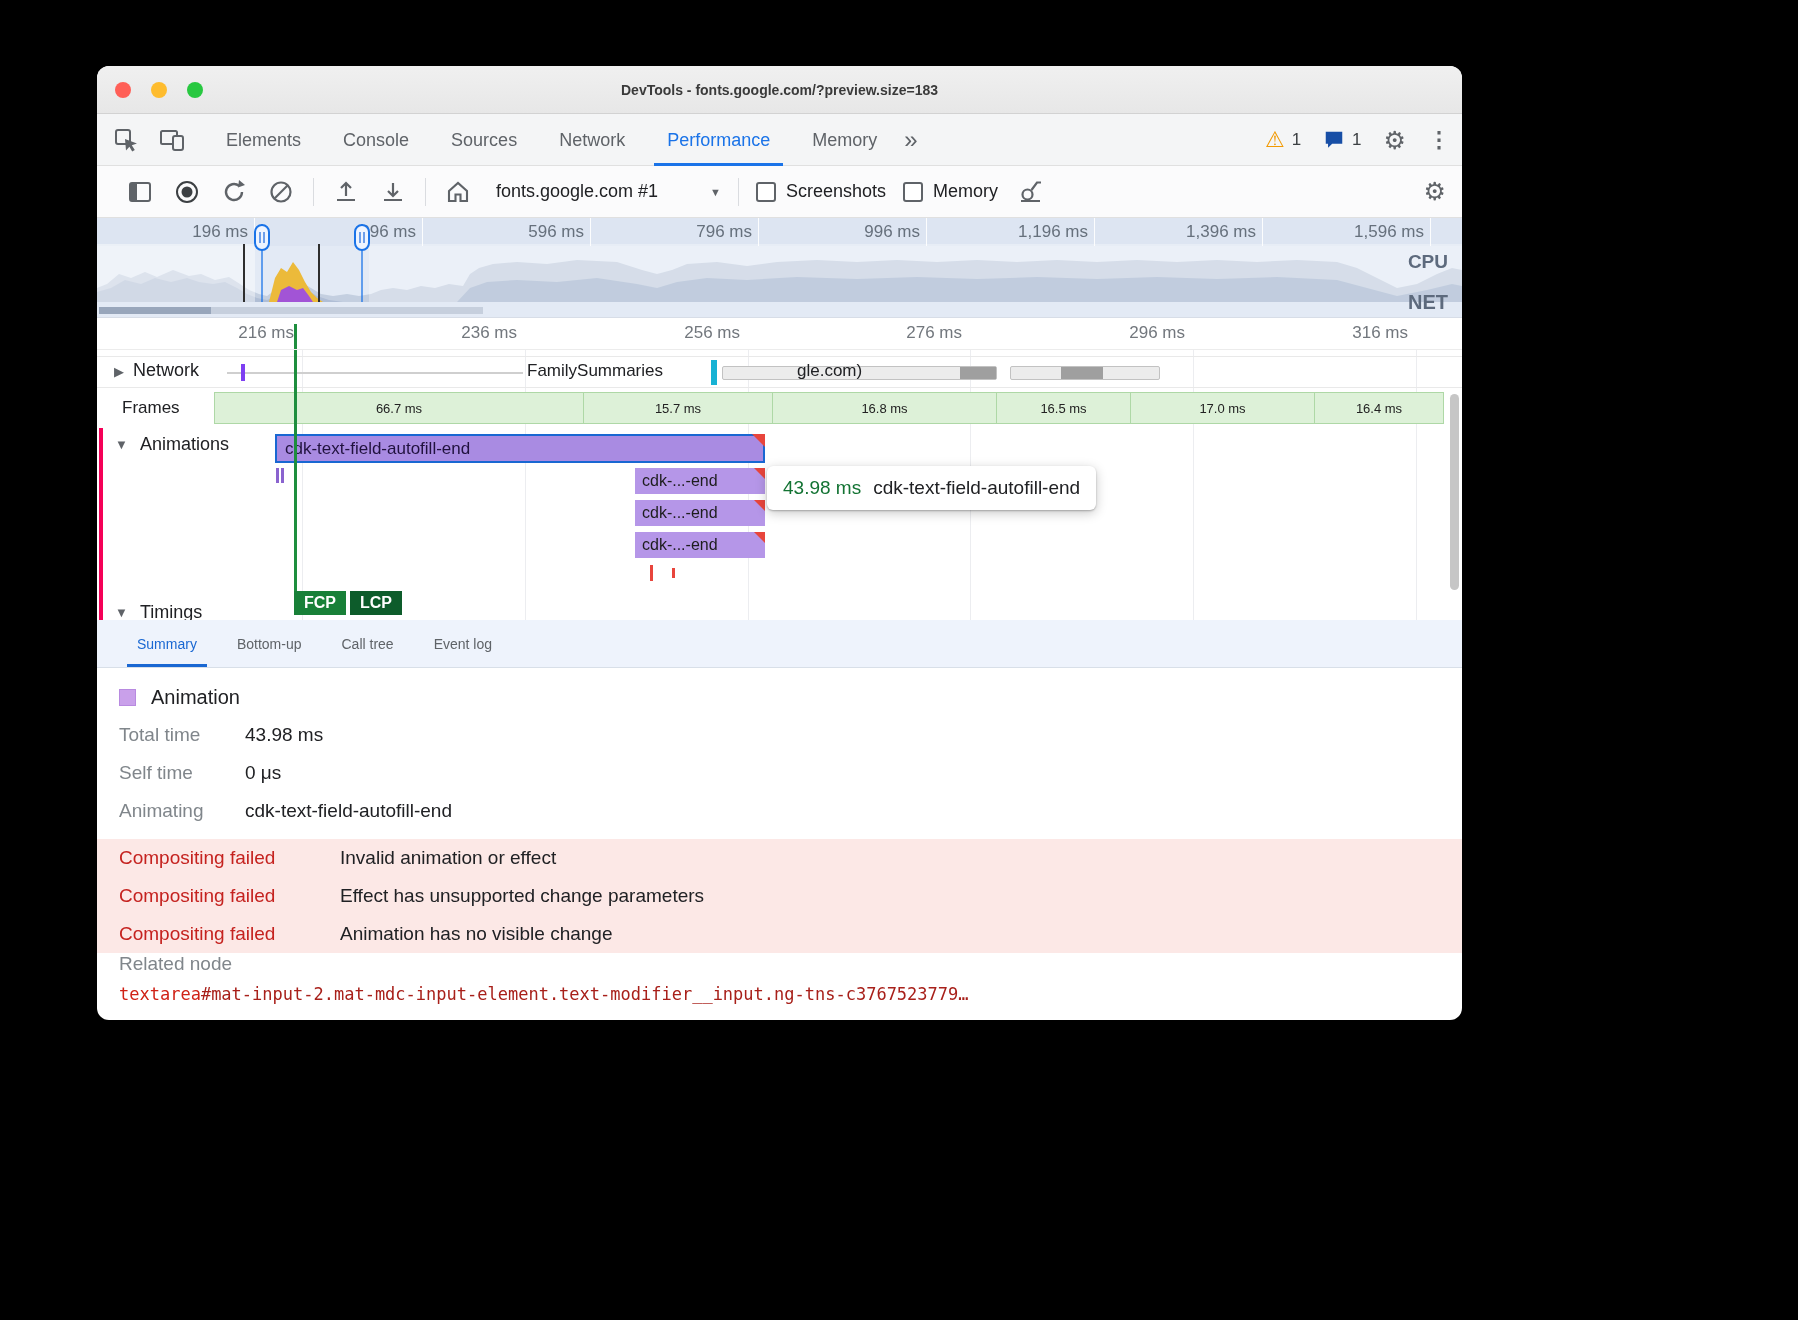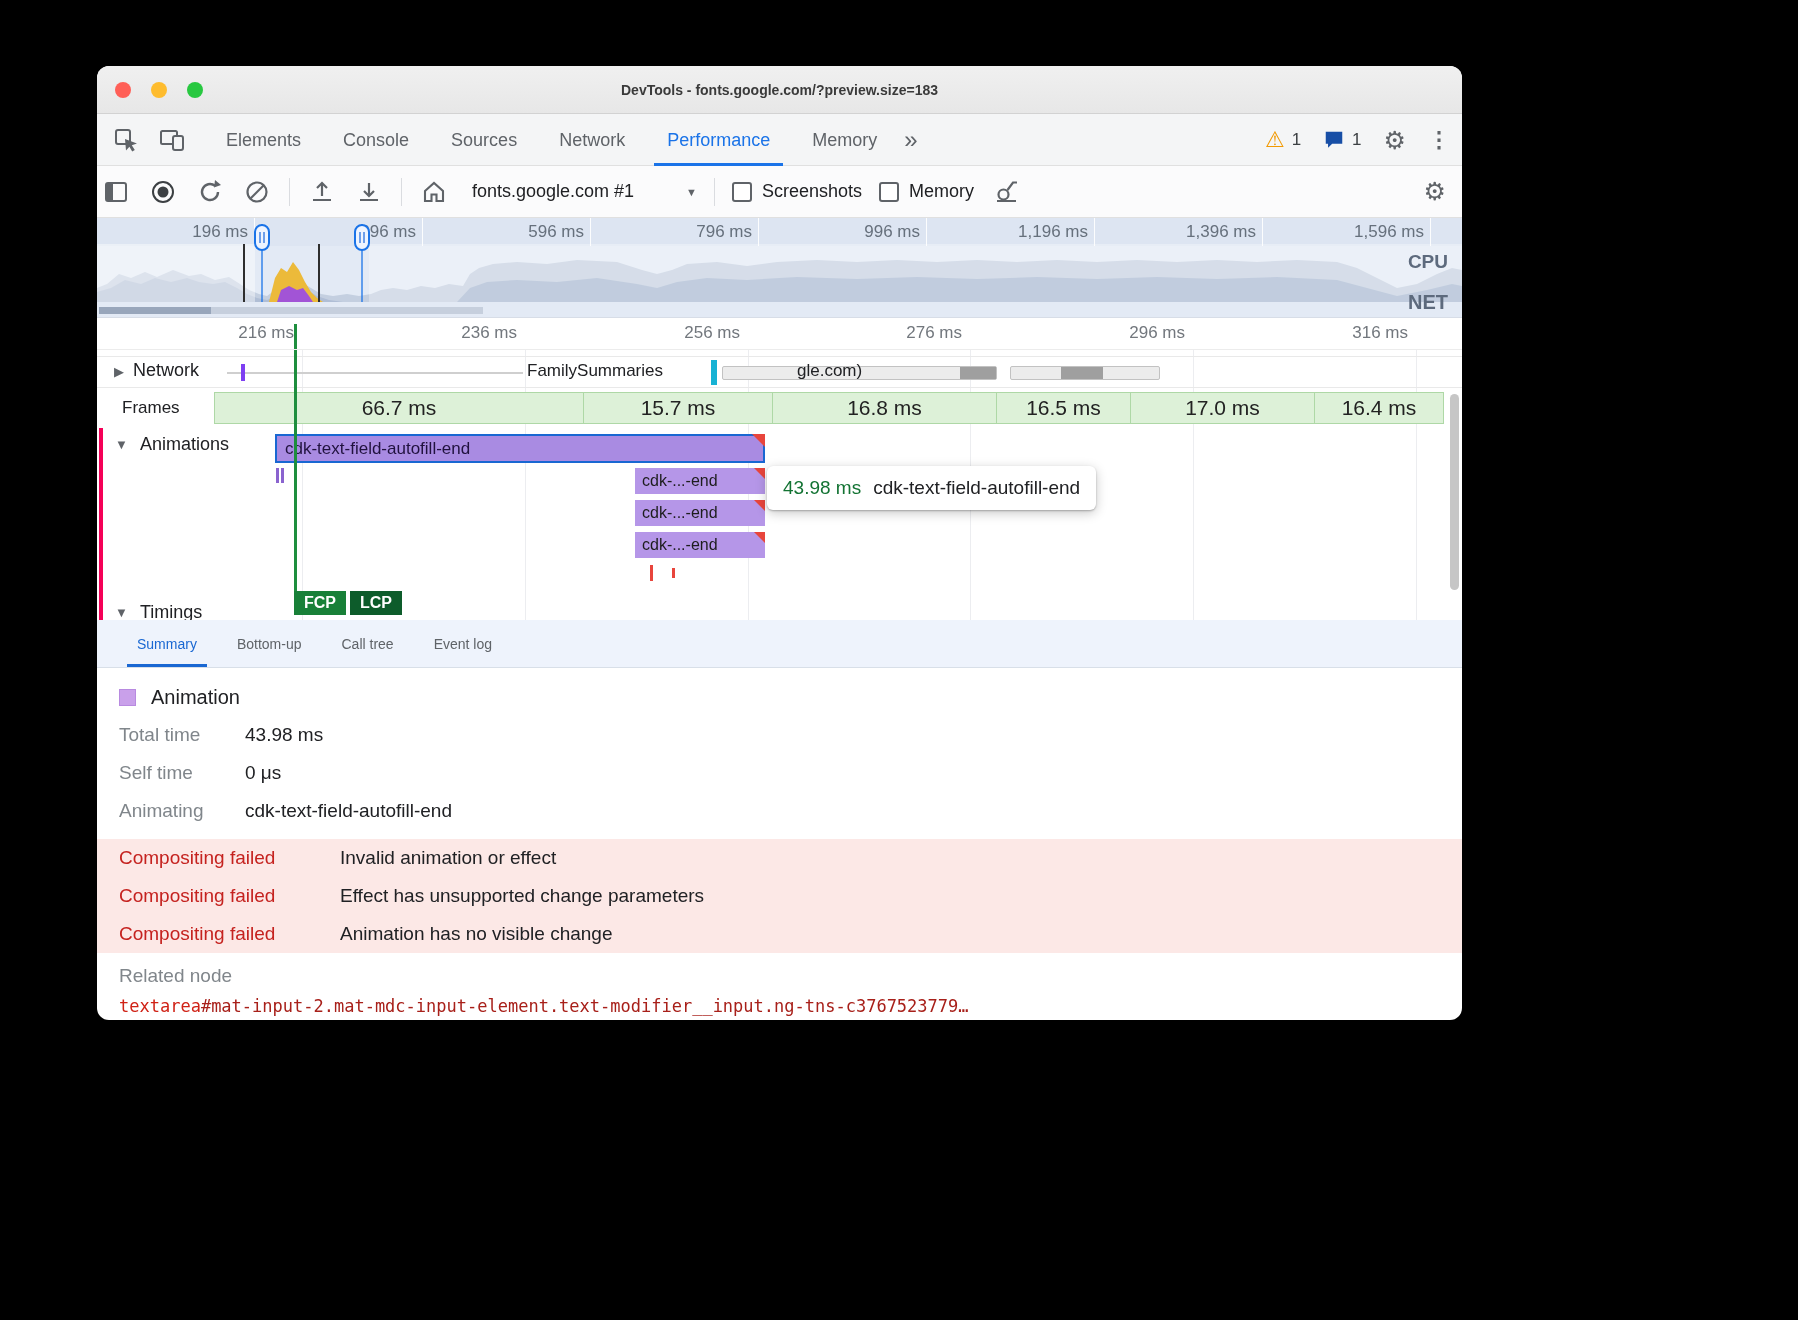--- a/index.html
+++ b/index.html
@@ -25,21 +25,21 @@
   .tab.active::after { content:""; position:absolute; left:8px; right:8px; bottom:0; height:3px; background:#1a73e8; }
   .more-tabs { font-size:24px; color:#5f6368; margin-left:6px; }
   .tb-right { position:absolute; right:12px; top:0; height:52px; display:flex; align-items:center; gap:22px; }
   .badge-group { display:flex; align-items:center; gap:7px; font-size:17px; color:#3c4043; }
   .warn-glyph { color:#f29900; font-size:22px; }
   .glyph { color:#5f6368; font-size:25px; }
   .dots-glyph { color:#5f6368; font-size:22px; font-weight:700; }
 
   
   .toolbar { height:52px; background:#fbfbfc; border-bottom:1px solid #e0e0e0; display:flex; align-items:center;
-             padding-left:4px; gap:17px; position:relative; }
+             padding-left:28px; gap:17px; position:relative; }
   .vdiv { width:1px; height:28px; background:#dadce0; }
   .profile-select { display:flex; align-items:center; font-size:18px; color:#202124; margin-left:6px; }
   .profile-select .caret { font-size:11px; color:#5f6368; margin-left:52px; }
   .chk { display:flex; align-items:center; gap:10px; font-size:18px; color:#202124; }
   .chk .box { width:20px; height:20px; border:2px solid #5f6368; border-radius:3px; background:#fff; }
   .toolbar .gear-right { position:absolute; right:16px; }
 
   
   .overview { position:relative; height:100px; background:#e3eaf5; border-bottom:1px solid #d7dde7; overflow:hidden; }
   .ov-ruler { position:absolute; top:0; left:0; right:0; height:28px; background:#dde5f2; }
@@ -72,21 +72,21 @@
   .net-req { position:absolute; top:4px; font-size:17px; color:#202124; z-index:2; }
   .net-teal { position:absolute; left:614px; top:3px; width:6px; height:25px; background:#17b2d4; }
   .net-gbar { position:absolute; top:9px; height:14px; background:#ececec; border:1px solid #c2c2c2; border-radius:2px; }
   .net-gseg { position:absolute; top:0; bottom:0; background:#9f9f9f; }
 
   .row-frames { position:absolute; left:0; right:0; top:40px; height:36px; }
   .frames-label { position:absolute; left:13px; top:4px; height:28px; line-height:28px; padding:0 12px;
                   background:#fff; font-size:17px; color:#202124; z-index:2; }
   .fcells { position:absolute; left:118px; top:2px; height:32px; display:flex; }
   .fcell { border:1px solid #aed8a6; background:#ddf1d8; margin-left:-1px; display:flex; align-items:center;
-           justify-content:center; font-size:21px; color:#222; }
+           justify-content:center; font-size:13px; color:#222; }
 
   .anim-accent { position:absolute; left:2px; top:78px; bottom:0; width:4px; background:#f50057; }
   .anim-header { position:absolute; left:18px; top:84px; display:flex; gap:12px; align-items:center; }
   .bar-main { position:absolute; left:178px; top:84px; width:490px; height:29px; background:#a98be2;
               border:2px solid #1967d2; font-size:17px; color:#21123f; line-height:25px; padding-left:8px;
               white-space:nowrap; overflow:hidden; }
   .warn-corner { position:absolute; top:0; right:0; width:0; height:0; border-left:13px solid transparent; border-top:13px solid #e8453c; }
   .warn-corner.sm { border-left-width:11px; border-top-width:11px; }
   .bar-sm { position:absolute; left:538px; width:130px; height:26px; background:#b596e8; font-size:16px;
             color:#1d1d1d; line-height:26px; padding-left:7px; }
@@ -118,21 +118,21 @@
   .legend-row { display:flex; align-items:center; gap:15px; }
   .legend-swatch { width:17px; height:17px; background:#c9a0ea; border:1px solid #b88ae0; }
   .legend-title { font-size:20px; color:#202124; }
   .srow { display:flex; margin-top:14px; line-height:24px; }
   .slabel { width:126px; color:#80868b; }
   .sval { color:#202124; }
   .warnings { margin:16px 0 0 -22px; width:1365px; }
   .wrow { height:38px; background:#fce8e6; display:flex; align-items:center; padding-left:22px; }
   .wlabel { width:221px; color:#c5221f; }
   .wdetail { color:#202124; }
-  .related-label { margin-top:12px; color:#80868b; }
+  .related-label { color:#80868b; }
   .node { margin-top:9px; font-family:"DejaVu Sans Mono",monospace; font-size:17px; white-space:nowrap; }
   .ntag { color:#d02216; }
   .nrest { color:#a8201a; }
 
   svg.ic { display:block; }
 </style>
 </head>
 <body>
 
 <div class="win">

